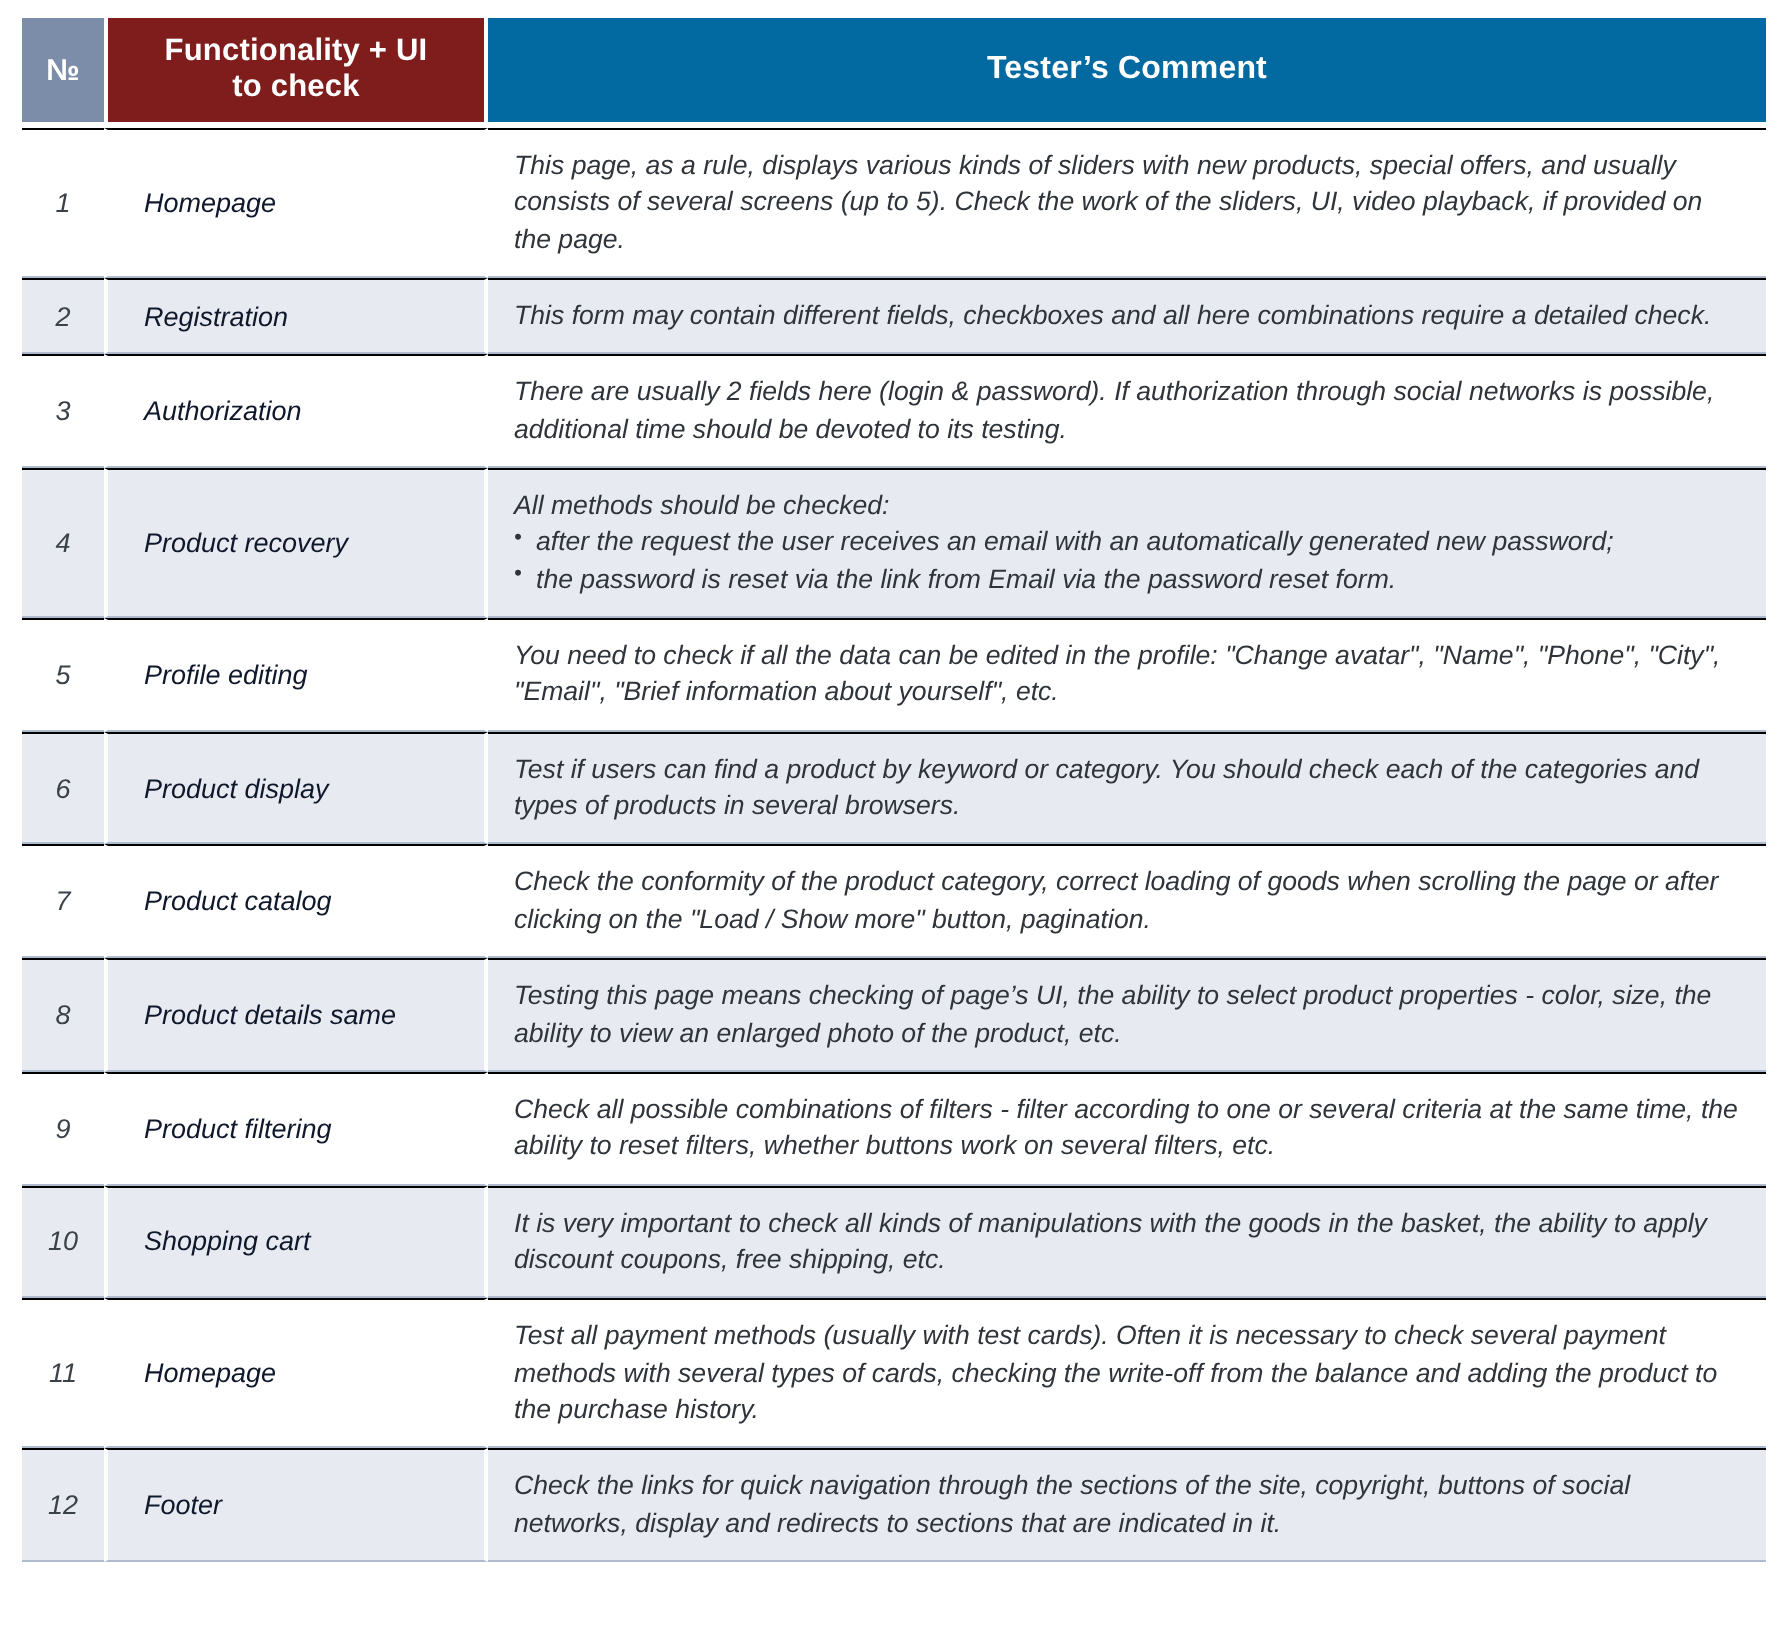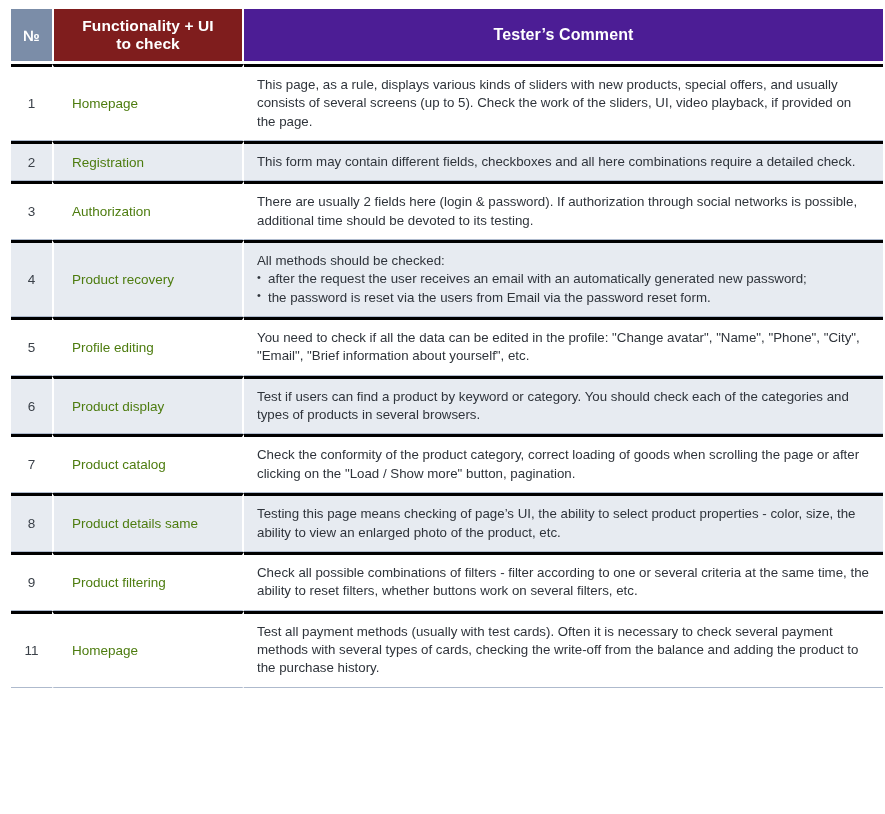--- a/index.html
+++ b/index.html
@@ -54,44 +54,45 @@
     height: 52px;
     font-size: 15.5px;
     line-height: 1.14;
     border-left: 2px solid #ffffff;
     border-right: 2px solid #ffffff;
     border-bottom: 3px solid #ffffff;
     padding: 0 6px;
   }
   th.h-comment {
     width: 639px;
-    background: #4c1d95;
+    background: #0369a1;
     height: 52px;
     font-size: 16px;
     border-bottom: 3px solid #ffffff;
   }
 
   
   tbody td {
     padding: 0;
     vertical-align: middle;
     color: #3b4149;
-    border-top: 3px solid #000000;
+    border-top: 1px solid #000000;
     border-bottom: 1px solid #aebacd;
+    font-style: italic;
   }
 
   td.c-no {
     text-align: center;
     font-size: 13.5px;
     color: #3b4149;
     width: 41px;
   }
   td.c-func {
     font-size: 13.5px;
-    color: #4d7c0f;
+    color: #0f172a;
     padding: 8px 10px 8px 18px;
     border-left: 2px solid #ffffff;
     border-right: 2px solid #ffffff;
     width: 176px;
   }
   td.c-comment {
     font-size: 13.3px;
     line-height: 1.38;
     color: #2f343b;
     padding: 9px 14px 9px 13px;
@@ -162,21 +163,21 @@
         <td class="c-comment">There are usually 2 fields here (login &amp; password). If authorization through social networks is possible, additional time should be devoted to its testing.</td>
       </tr>
 
       <tr class="row-even">
         <td class="c-no">4</td>
         <td class="c-func">Product recovery</td>
         <td class="c-comment">
           <span class="lead">All methods should be checked:</span>
           <ul class="bullets">
             <li>after the request the user receives an email with an automatically generated new password;</li>
-            <li>the password is reset via the users from Email via the password reset form.</li>
+            <li>the password is reset via the link from Email via the password reset form.</li>
           </ul>
         </td>
       </tr>
 
       <tr class="row-odd">
         <td class="c-no">5</td>
         <td class="c-func">Profile editing</td>
         <td class="c-comment">You need to check if all the data can be edited in the profile: "Change avatar", "Name", "Phone", "City", "Email", "Brief information about yourself", etc.</td>
       </tr>
 
@@ -197,23 +198,33 @@
         <td class="c-func">Product details same</td>
         <td class="c-comment">Testing this page means checking of page’s UI, the ability to select product properties - color, size, the ability to view an enlarged photo of the product, etc.</td>
       </tr>
 
       <tr class="row-odd">
         <td class="c-no">9</td>
         <td class="c-func">Product filtering</td>
         <td class="c-comment">Check all possible combinations of filters - filter according to one or several criteria at the same time, the ability to reset filters, whether buttons work on several filters, etc.</td>
       </tr>
 
+      <tr class="row-even">
+        <td class="c-no">10</td>
+        <td class="c-func">Shopping cart</td>
+        <td class="c-comment">It is very important to check all kinds of manipulations with the goods in the basket, the ability to apply discount coupons, free shipping, etc.</td>
+      </tr>
 
       <tr class="row-odd">
         <td class="c-no">11</td>
         <td class="c-func">Homepage</td>
         <td class="c-comment">Test all payment methods (usually with test cards). Often it is necessary to check several payment methods with several types of cards, checking the write-off from the balance and adding the product to the purchase history.</td>
       </tr>
 
+      <tr class="row-even">
+        <td class="c-no">12</td>
+        <td class="c-func">Footer</td>
+        <td class="c-comment">Check the links for quick navigation through the sections of the site, copyright, buttons of social networks, display and redirects to sections that are indicated in it.</td>
+      </tr>
 
     </tbody>
   </table>
 </div>
 
 </body></html>

